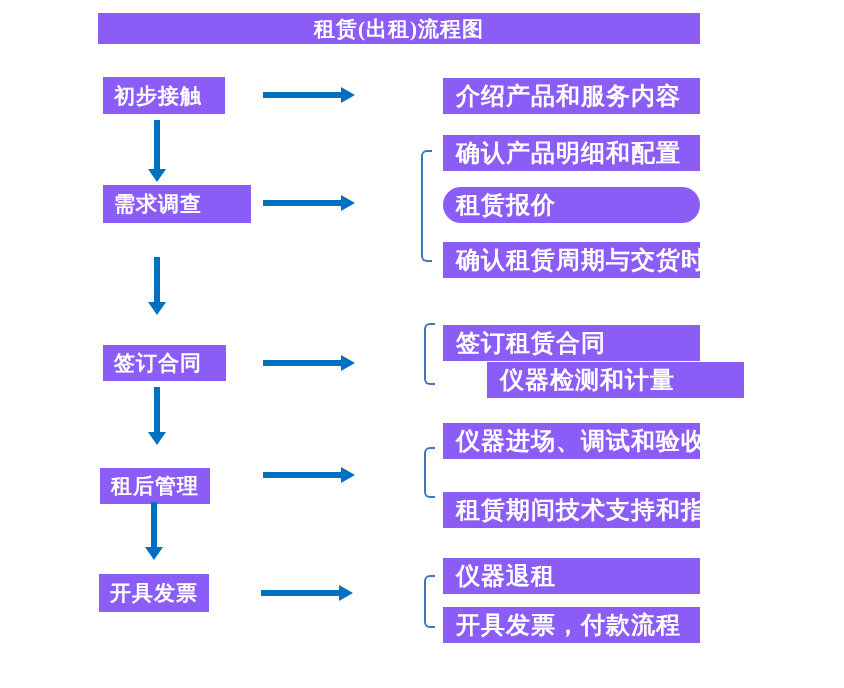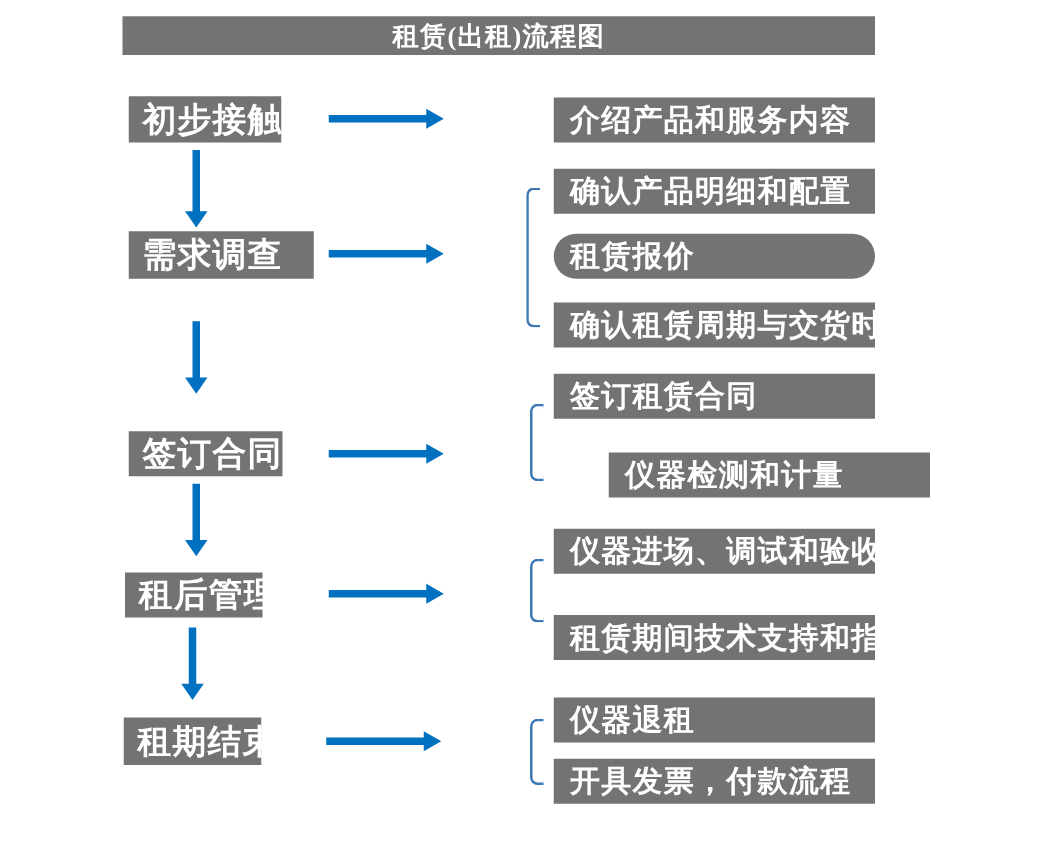--- a/index.html
+++ b/index.html
@@ -6,35 +6,35 @@
   html, body { background: #ffffff; }
   body {
     position: relative;
     width: 844px;
     height: 688px;
     font-family: "Liberation Serif", "DejaVu Serif", serif;
     overflow: hidden;
   }
   .abs { position: absolute; }
   .bluebox {
-    background: #737373;
+    background: #8b5cf6;
     color: #ffffff;
     font-weight: bold;
     display: flex;
     align-items: center;
     white-space: nowrap;
     letter-spacing: 1px;
   }
   .titlebar {
     left: 98px; top: 13px; width: 602px; height: 31px;
     justify-content: center;
     font-size: 21px;
   }
   .stagebox {
-    font-size: 27px;
+    font-size: 21px;
     padding-left: 11px;
   }
   .detailbox {
     left: 443px; width: 257px; height: 36px;
     font-size: 24px;
     padding-left: 13px;
   }
   
   .h-arrow { height: 16px; }
   .h-arrow .shaft {
@@ -72,28 +72,28 @@
   }
 </style>
 </head>
 <body>
 
 <div class="abs bluebox titlebar">租赁(出租)流程图</div>
 
 <div class="abs bluebox stagebox" style="left:103px; top:77px;  width:122px; height:37px;">初步接触</div>
 <div class="abs bluebox stagebox" style="left:103px; top:185px; width:148px; height:38px;">需求调查</div>
 <div class="abs bluebox stagebox" style="left:103px; top:345px; width:123px; height:36px;">签订合同</div>
-<div class="abs bluebox stagebox" style="left:100px; top:458px; width:110px; height:36px;">租后管理</div>
-<div class="abs bluebox stagebox" style="left:99px;  top:574px; width:110px; height:38px;">租期结束</div>
+<div class="abs bluebox stagebox" style="left:100px; top:468px; width:110px; height:36px;">租后管理</div>
+<div class="abs bluebox stagebox" style="left:99px;  top:574px; width:110px; height:38px;">开具发票</div>
 
 <div class="abs bluebox detailbox" style="top:78px;">介绍产品和服务内容</div>
 <div class="abs bluebox detailbox" style="top:135px;">确认产品明细和配置</div>
 <div class="abs bluebox detailbox" style="top:187px;border-radius:18px;">租赁报价</div>
 <div class="abs bluebox detailbox" style="top:242px;">确认租赁周期与交货时间</div>
-<div class="abs bluebox detailbox" style="top:299px;font-family:Liberation Serif, serif;">签订租赁合同</div>
+<div class="abs bluebox detailbox" style="top:325px;font-family:Liberation Serif, serif;">签订租赁合同</div>
 <div class="abs bluebox detailbox" style="top:362px;margin-left:44px;">仪器检测和计量</div>
 <div class="abs bluebox detailbox" style="top:423px;">仪器进场、调试和验收</div>
 <div class="abs bluebox detailbox" style="top:492px;">租赁期间技术支持和指导</div>
 <div class="abs bluebox detailbox" style="top:558px;">仪器退租</div>
 <div class="abs bluebox detailbox" style="top:607px;">开具发票，付款流程</div>
 
 <div class="abs h-arrow" style="left:263px; top:87px;  width:92px;">
     <span class="shaft"></span>
     <span class="head"></span>
   </div>

